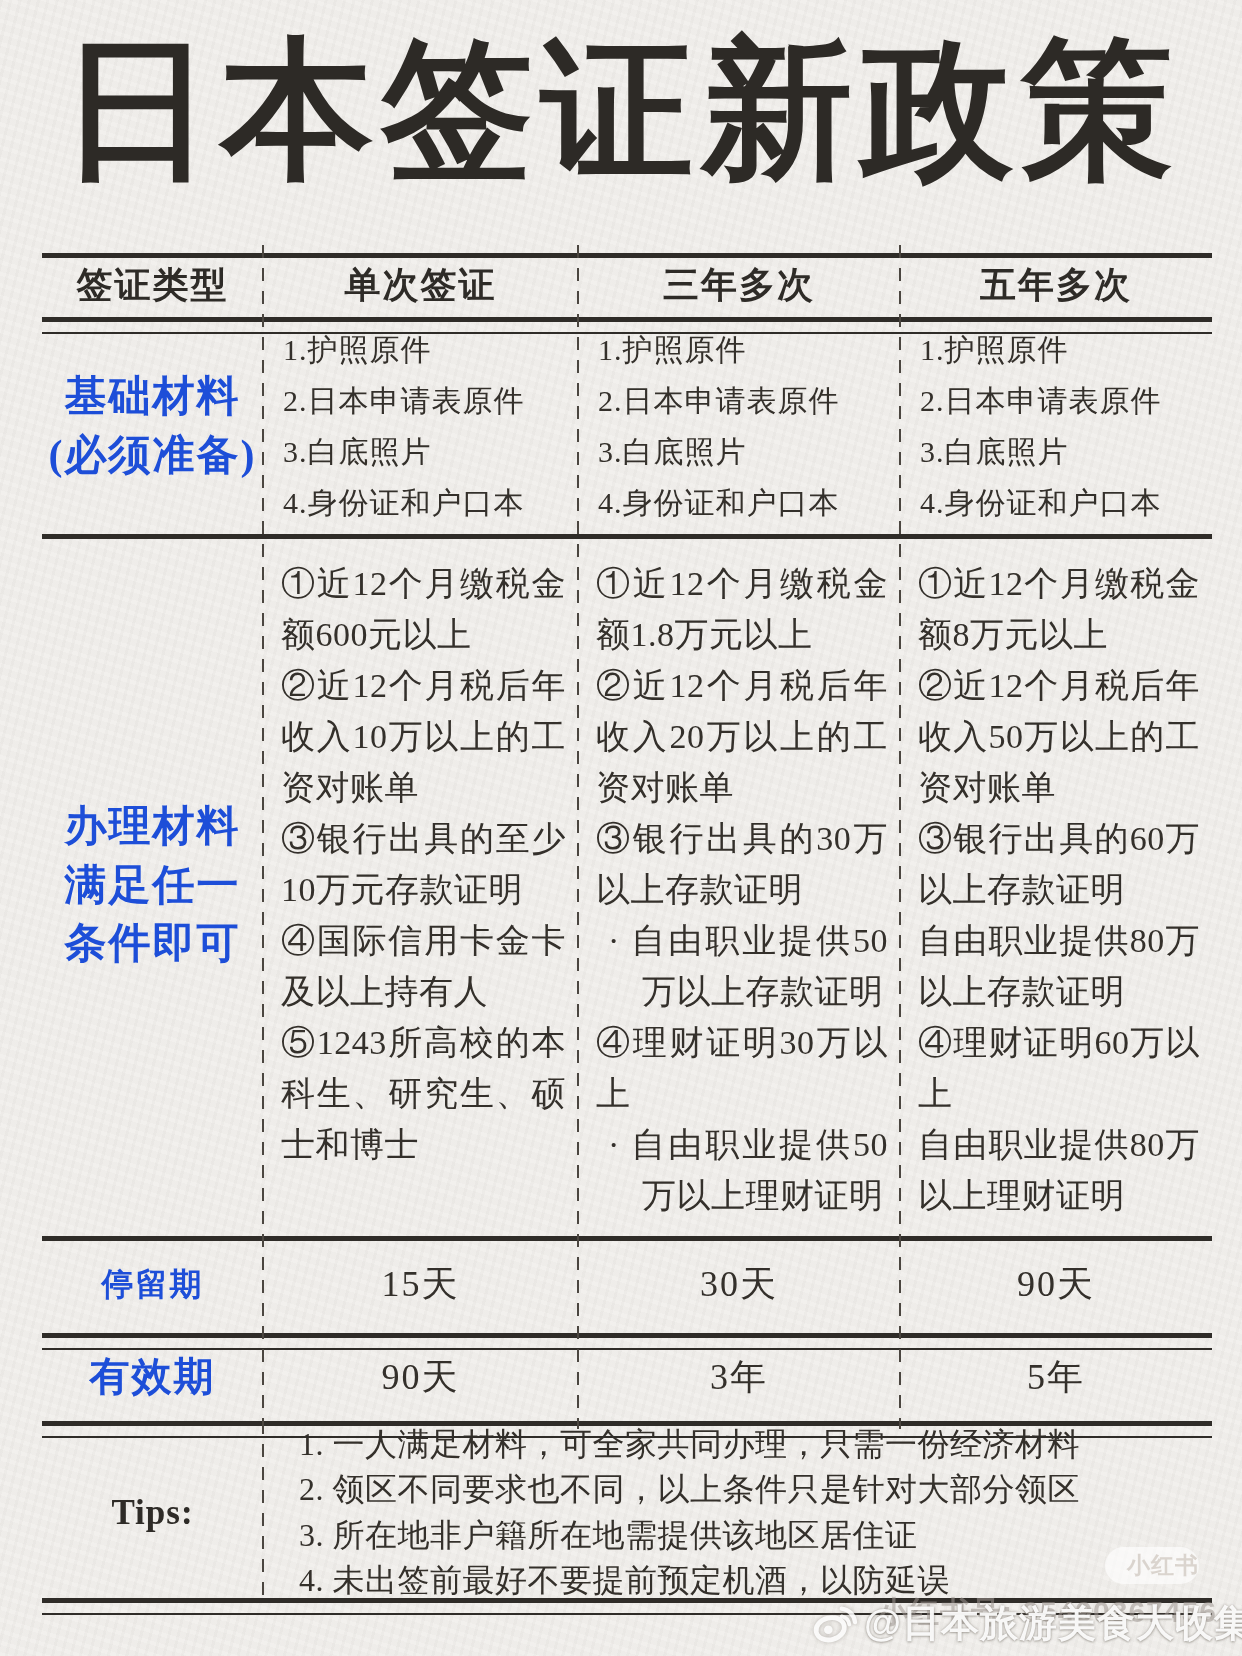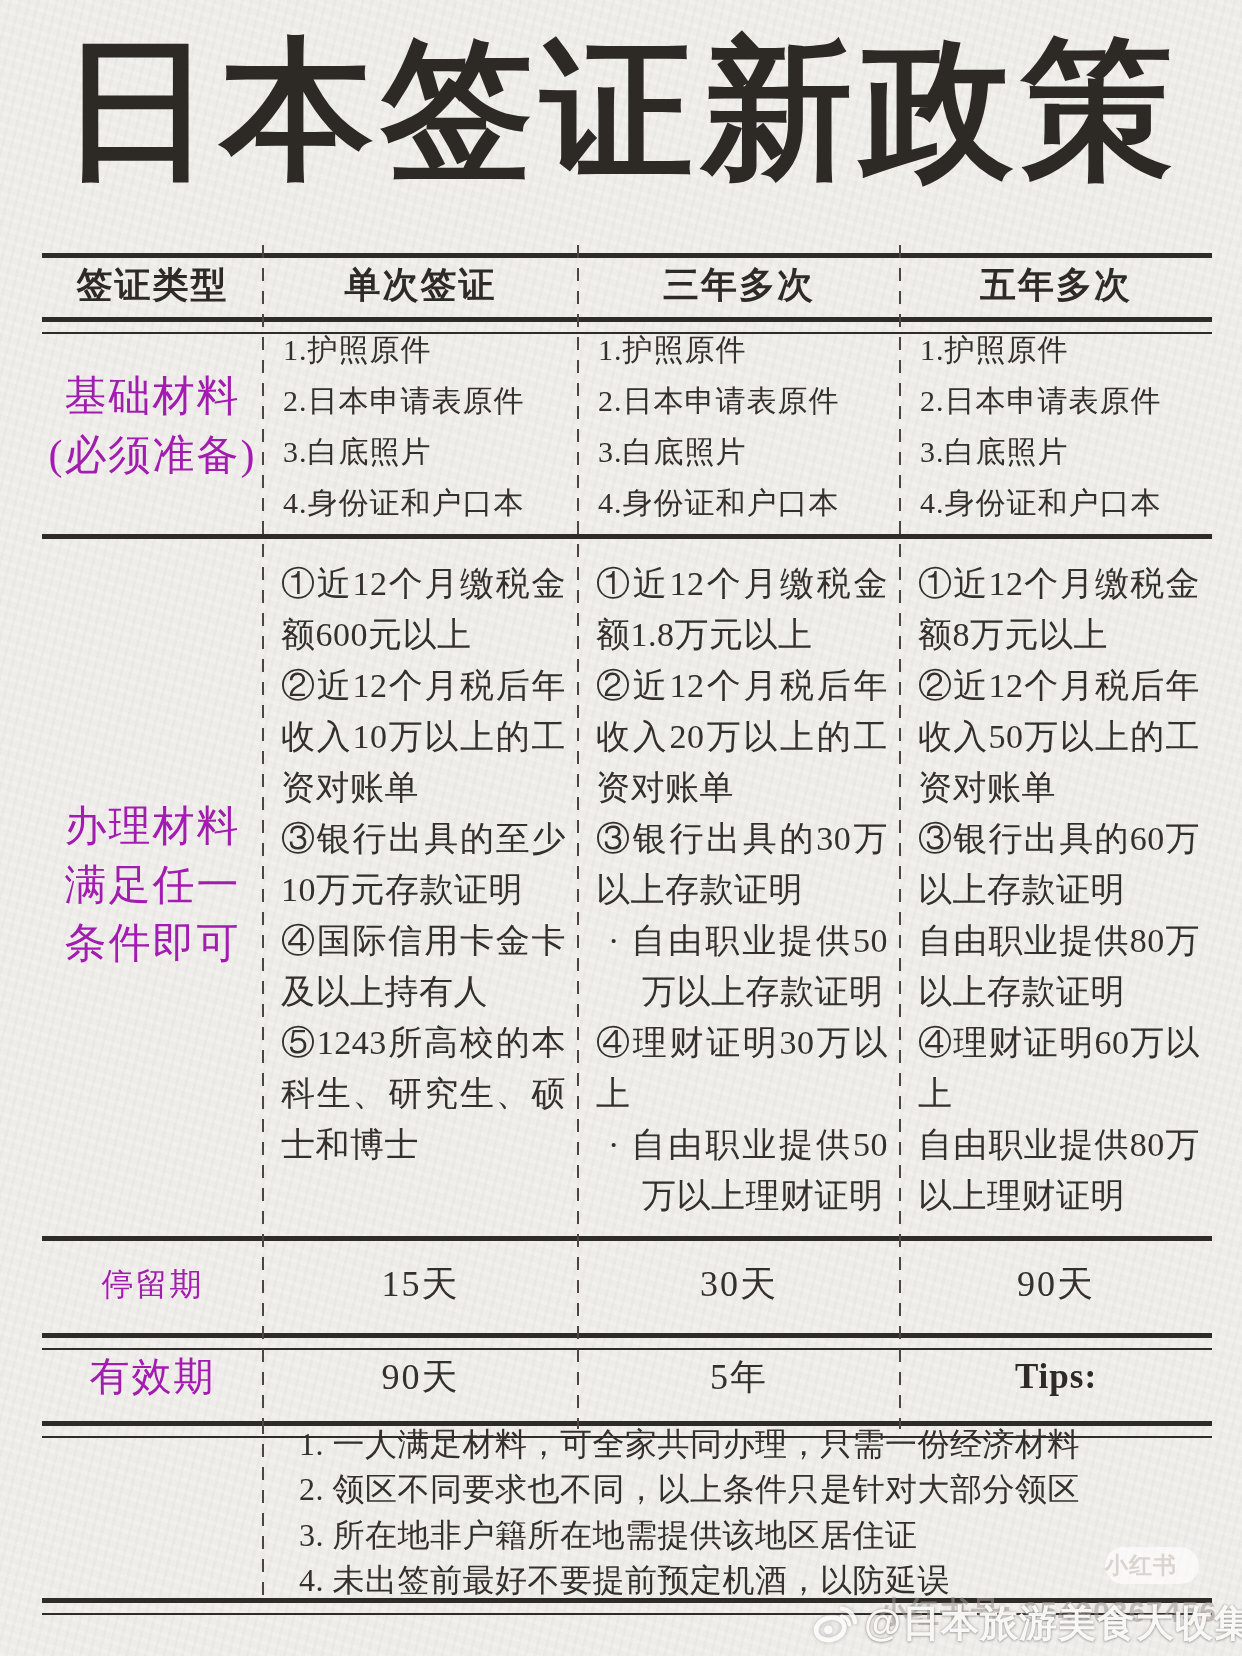--- a/index.html
+++ b/index.html
@@ -21,21 +21,21 @@
     letter-spacing:8px; color:#2d2a26; white-space:nowrap;
   }
   .table { position:absolute; left:42px; top:253px; width:1170px; height:1351px; }
   .grid {
     position:absolute; inset:0; display:grid;
     grid-template-columns:221px 315px 322px 312px;
     grid-template-rows:64px 217px 702px 97px 88px 183px;
   }
   .cell { display:flex; align-items:center; justify-content:center; position:relative; }
   .header-cell { font-weight:bold; font-size:36px; letter-spacing:2px; color:#2e2b27; white-space:nowrap; }
-  .label-cell { flex-direction:column; font-weight:normal; font-size:42px; line-height:1.4; letter-spacing:2px; color:#a21caf; text-align:center; }
+  .label-cell { flex-direction:column; font-weight:bold; font-size:42px; line-height:1.4; letter-spacing:2px; color:#1d4ed8; text-align:center; }
   .basic-cell { justify-content:flex-start; padding-left:20px; padding-right:8px; }
   .basic-cell .lines { font-size:30px; line-height:1.7; letter-spacing:1px; }
   .cond-cell {
     flex-direction:column; align-items:stretch; justify-content:space-between;
     padding:24px 12px 78px 18px; font-size:34px; line-height:1.5;
   }
   .cond-cell p { margin:0; text-align:justify; letter-spacing:0.5px; }
   .cond-cell .bullet { padding-left:46px; text-indent:-34px; }
   .value-cell { font-size:36px; letter-spacing:2px; }
   .tips-label-cell { font-weight:bold; font-size:35px; letter-spacing:1px; color:#2e2b27; }
@@ -50,21 +50,21 @@
   .vdash {
     position:absolute; width:2px; top:-8px; height:1184px;
     background:repeating-linear-gradient(to bottom, #4b4640 0 13px, rgba(0,0,0,0) 13px 23px);
   }
   .vdash.tips-only { top:1168px; height:183px; }
 
   
   .xhs-badge {
     position:absolute; left:1105px; top:1547px; width:94px; height:37px;
     background:rgba(255,255,255,0.62); border-radius:19px;
-    display:flex; align-items:center; justify-content:flex-start;
+    display:flex; align-items:center; justify-content:flex-end;
     font-family:"Liberation Sans","DejaVu Sans",sans-serif;
     font-size:23px; font-weight:bold; color:rgba(216,210,203,0.95); letter-spacing:1px;
   }
   .xhs-id {
     position:absolute; left:878px; top:1584px; white-space:nowrap;
     font-family:"Liberation Sans","DejaVu Sans",sans-serif;
     font-size:30px; font-weight:bold; letter-spacing:1px;
     color:rgba(158,152,145,0.55);
     margin-top:8px;
   }
@@ -180,20 +180,21 @@
         </div>
       </div>
 
       <div class="cell label-cell" style="font-size:32px;">停留期</div>
       <div class="cell value-cell">15天</div>
       <div class="cell value-cell">30天</div>
       <div class="cell value-cell">90天</div>
 
       <div class="cell label-cell" style="font-size:40px;">有效期</div>
       <div class="cell value-cell">90天</div>
+      <div class="cell value-cell">3年</div>
       <div class="cell value-cell">5年</div>
 
       <div class="cell tips-label-cell">Tips:</div>
       <div class="cell tips-cell">
         <div class="lines">
           <div>1. 一人满足材料，可全家共同办理，只需一份经济材料</div>
           <div>2. 领区不同要求也不同，以上条件只是针对大部分领区</div>
           <div>3. 所在地非户籍所在地需提供该地区居住证</div>
           <div>4. 未出签前最好不要提前预定机酒，以防延误</div>
         </div>

